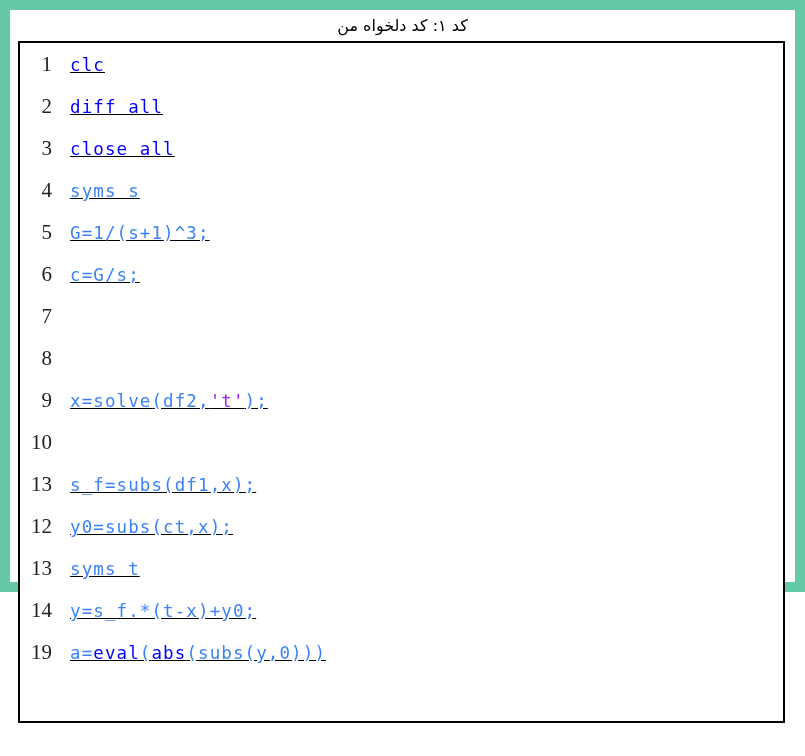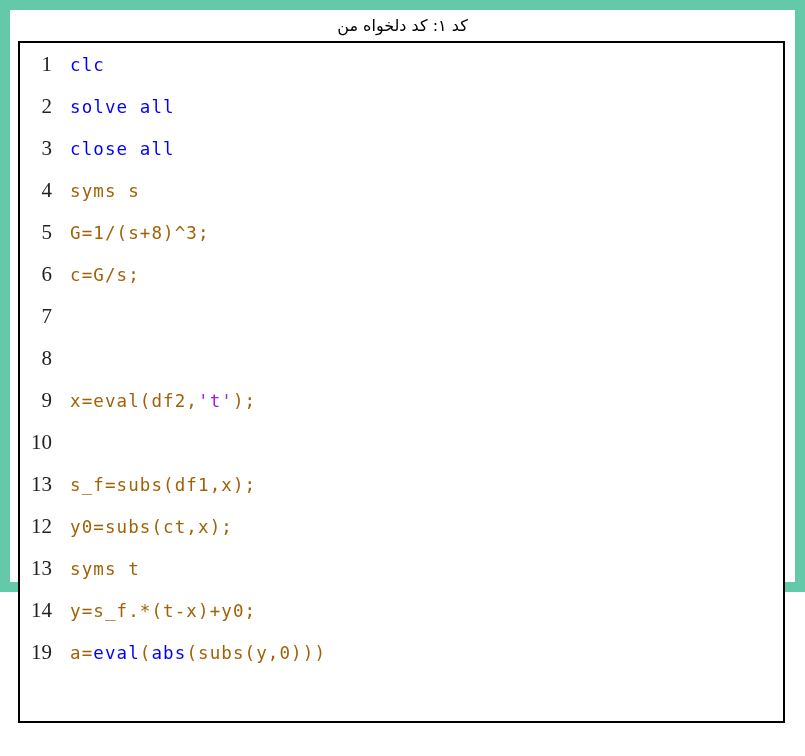--- a/index.html
+++ b/index.html
@@ -72,69 +72,70 @@
   }
 
   .line-code {
     flex: 1 1 auto;
     padding-left: 18px;
     font-family: "DejaVu Sans Mono", monospace;
     font-size: 17.5px;
     letter-spacing: 1.1px;
     color: #000000;
     white-space: pre;
+    text-decoration: underline;
   }
 
   .tok-kw      { color: #0000ff; }
   .tok-fn      { color: #0000ff; }
   .tok-str     { color: #a020f0; }
-  .tok-plain   { color: #a16207; }
+  .tok-plain   { color: #3b82f6; }
 </style>
 </head>
 <body>
 
 <div id="page-frame">
 
   <div id="caption">کد ۱: کد دلخواه من</div>
 
   <div id="listing-box">
     <div id="code-lines">
         <div class="code-line">
           <span class="line-number">1</span>
           <span class="line-code"><span class="tok-kw">clc</span></span>
         </div>
         <div class="code-line">
           <span class="line-number">2</span>
-          <span class="line-code"><span class="tok-kw">solve all</span></span>
+          <span class="line-code"><span class="tok-kw">diff all</span></span>
         </div>
         <div class="code-line">
           <span class="line-number">3</span>
           <span class="line-code"><span class="tok-kw">close all</span></span>
         </div>
         <div class="code-line">
           <span class="line-number">4</span>
           <span class="line-code"><span class="tok-plain">syms s</span></span>
         </div>
         <div class="code-line">
           <span class="line-number">5</span>
-          <span class="line-code"><span class="tok-plain">G=1/(s+8)^3;</span></span>
+          <span class="line-code"><span class="tok-plain">G=1/(s+1)^3;</span></span>
         </div>
         <div class="code-line">
           <span class="line-number">6</span>
           <span class="line-code"><span class="tok-plain">c=G/s;</span></span>
         </div>
         <div class="code-line">
           <span class="line-number">7</span>
         </div>
         <div class="code-line">
           <span class="line-number">8</span>
         </div>
         <div class="code-line">
           <span class="line-number">9</span>
-          <span class="line-code"><span class="tok-plain">x=eval(df2,</span><span class="tok-str">'t'</span><span class="tok-plain">);</span></span>
+          <span class="line-code"><span class="tok-plain">x=solve(df2,</span><span class="tok-str">'t'</span><span class="tok-plain">);</span></span>
         </div>
         <div class="code-line">
           <span class="line-number">10</span>
         </div>
         <div class="code-line">
           <span class="line-number">13</span>
           <span class="line-code"><span class="tok-plain">s_f=subs(df1,x);</span></span>
         </div>
         <div class="code-line">
           <span class="line-number">12</span>

